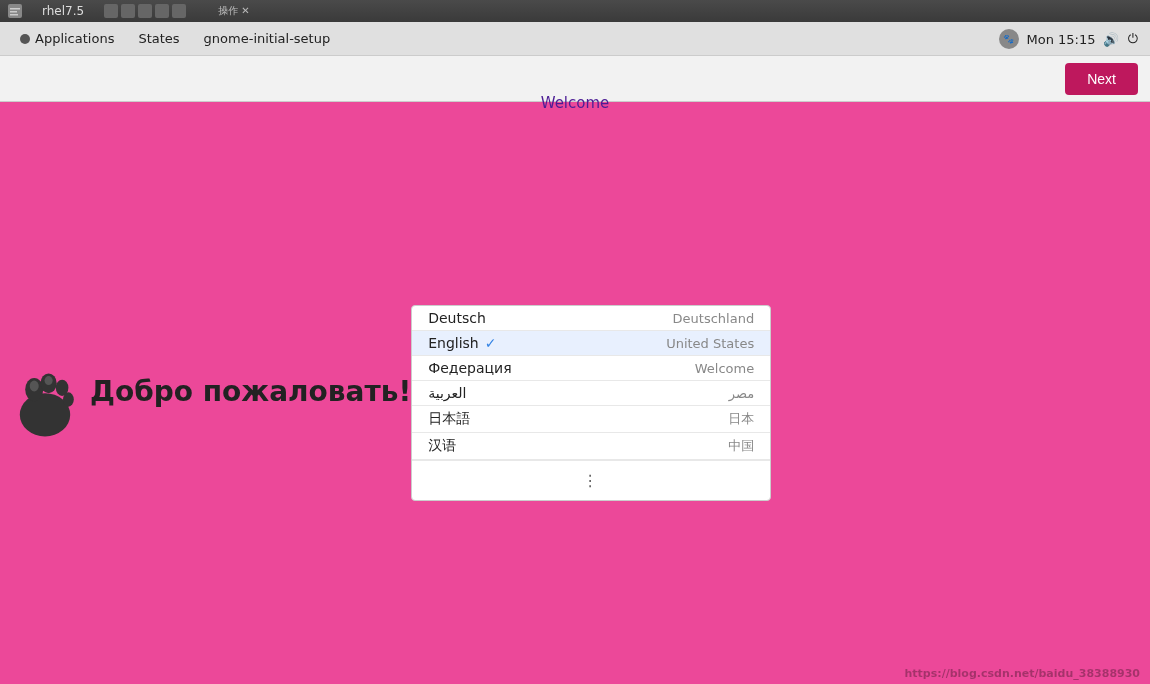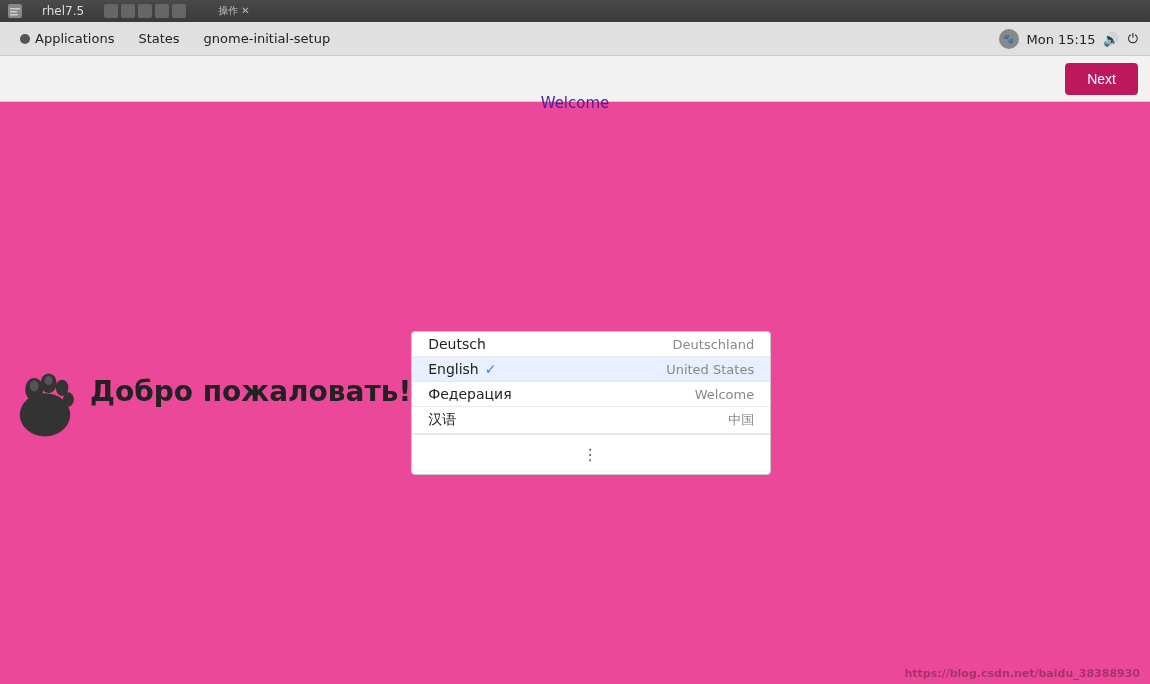--- a/index.html
+++ b/index.html
@@ -290,20 +290,32 @@
         <div class="lang-right">United States</div>
       </div>
       <div class="lang-row">
         <div class="lang-left">
           <span>Федерация</span>
         </div>
         <div class="lang-right">Welcome</div>
       </div>
       <div class="lang-row">
         <div class="lang-left">
+          <span>العربية</span>
+        </div>
+        <div class="lang-right">مصر</div>
+      </div>
+      <div class="lang-row">
+        <div class="lang-left">
+          <span>日本語</span>
+        </div>
+        <div class="lang-right">日本</div>
+      </div>
+      <div class="lang-row">
+        <div class="lang-left">
           <span>汉语</span>
         </div>
         <div class="lang-right">中国</div>
       </div>
       <div class="more-dots">⋮</div>
     </div>
 
 </div>
 
 <div id="watermark">https://blog.csdn.net/baidu_38388930</div>

